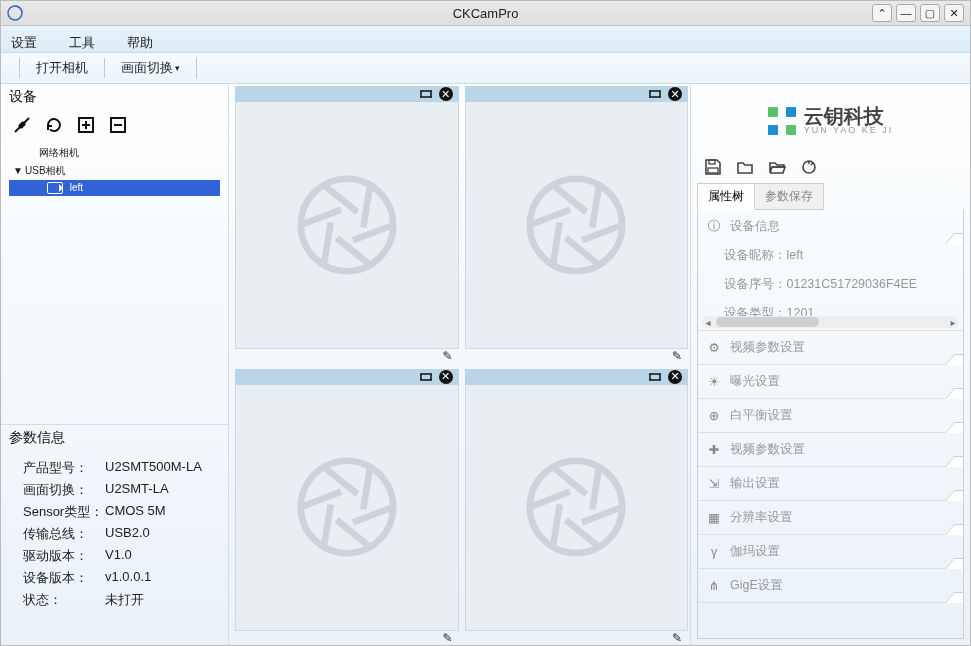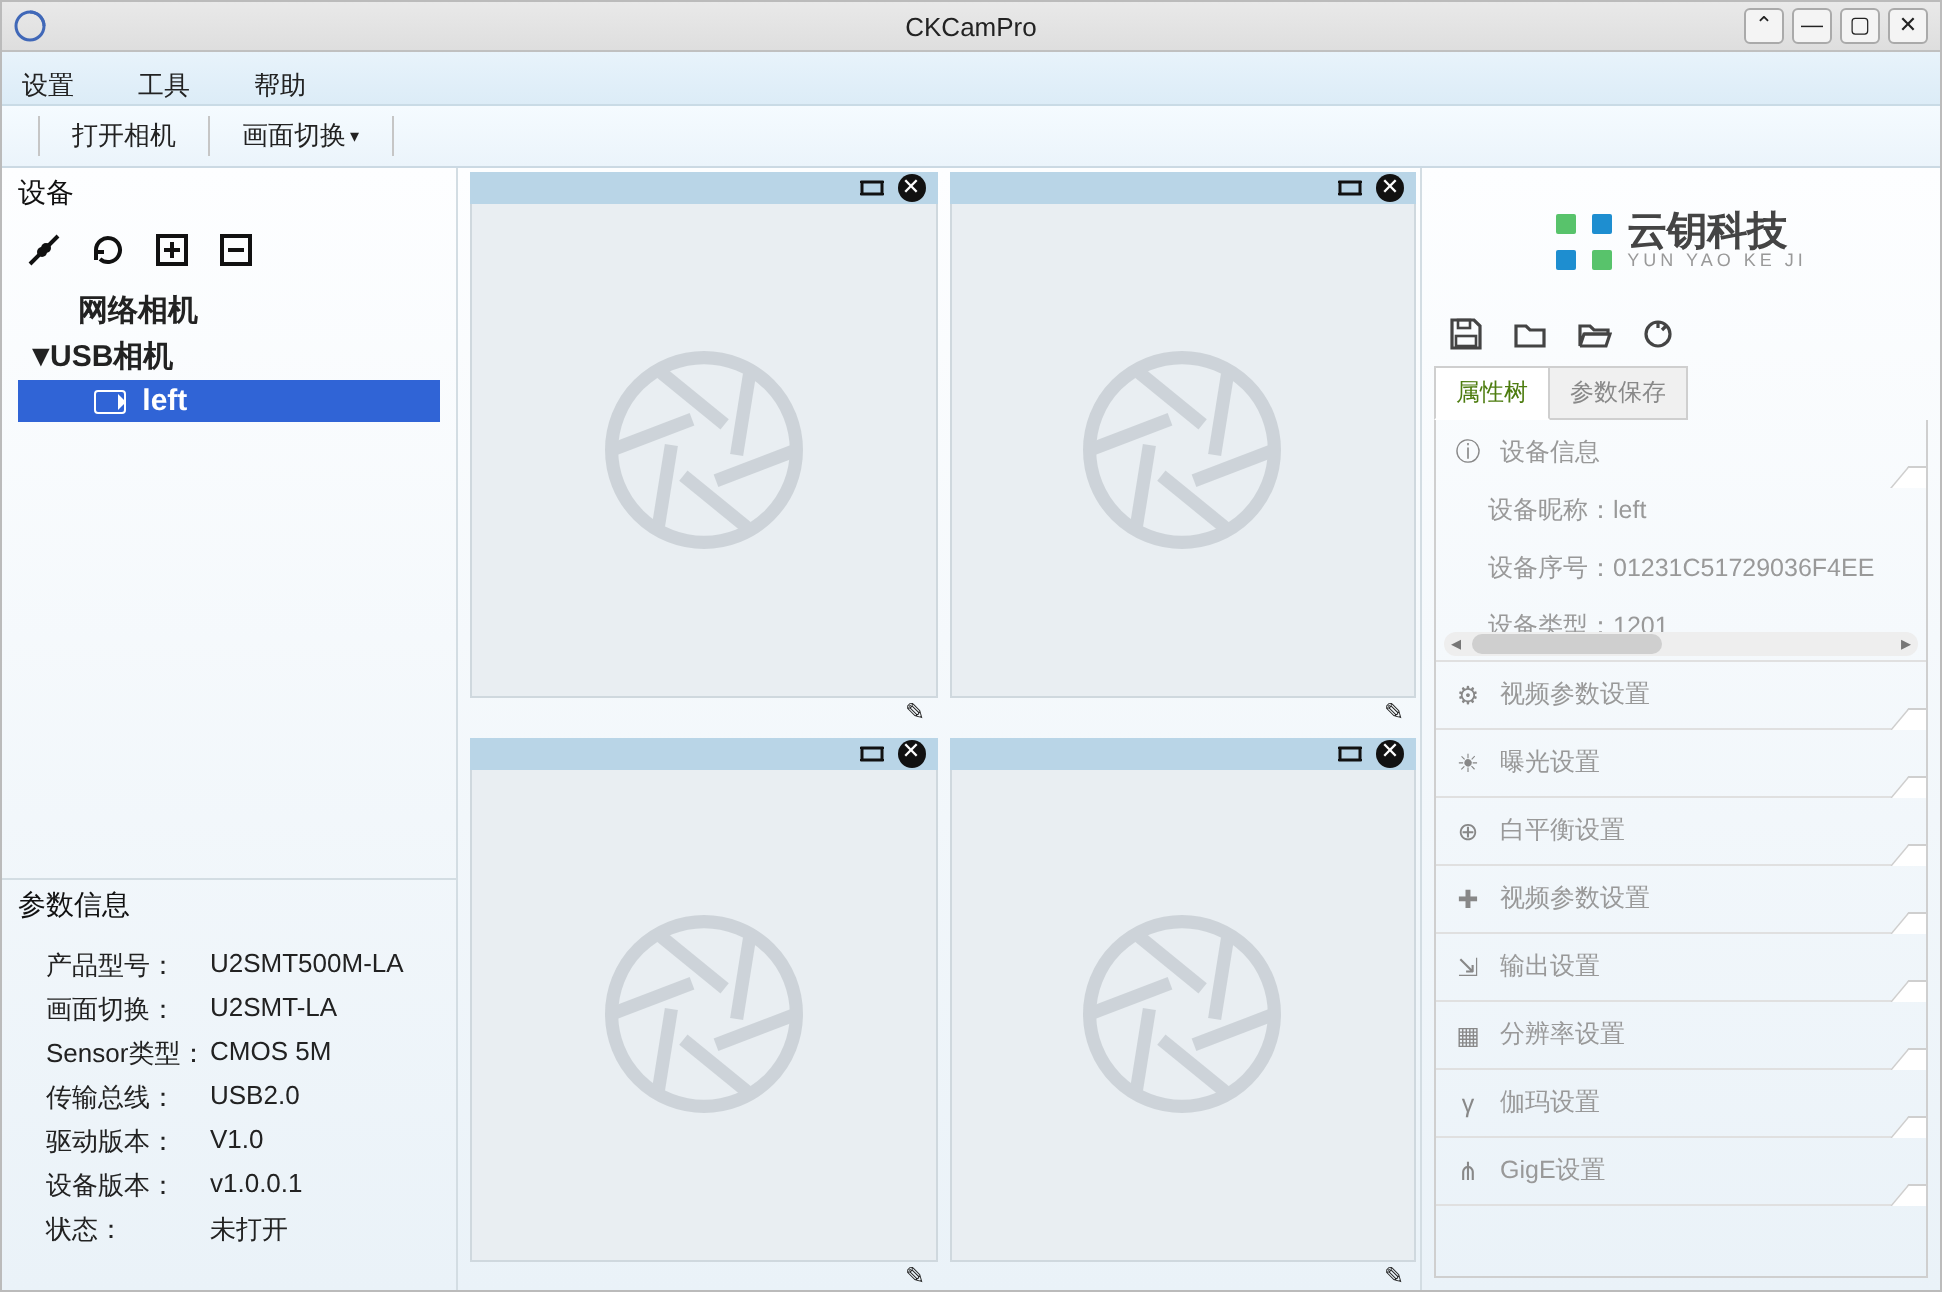--- a/index.html
+++ b/index.html
@@ -91,22 +91,21 @@
   }
   .left-toolbar {
     display:flex; gap:10px; padding:4px 10px 8px 10px;
   }
   .iconbtn {
     width:22px; height:22px; display:flex; align-items:center; justify-content:center;
     cursor:pointer; font-size:18px;
   }
   .tree {
     padding: 0 8px 8px 8px;
-    font-size:15px;
-    font-weight:bold;
+    font-size:10px;
   }
   .tree-node {
     padding: 2px 0 2px 18px;
   }
   .tree-node.root { padding-left: 4px; }
   .tree-node .tw { display:inline-block; width:12px; }
   .tree-node.sel {
     background: #3064d6; color:#fff;
     padding-left: 38px;
   }
@@ -171,21 +170,21 @@
   }
   .vp-body svg { opacity:0.25; }
   .vp-footer {
     height:14px;
     display:flex; justify-content:flex-end; align-items:center;
     padding: 0 6px;
   }
   .vp-footer .pin { font-size:12px; cursor:pointer; }
   
   .rightpane {
-    width: 260px;
+    width: 280px;
     border-left: 1px solid #d3dde3;
     display:flex; flex-direction:column;
     box-sizing:border-box;
     padding: 6px 6px 6px 6px;
   }
   .logo {
     display:flex; align-items:center; justify-content:center;
     gap:8px;
     padding: 16px 0 20px 0;
   }
@@ -209,21 +208,21 @@
   }
   .tab {
     padding: 4px 10px;
     border:1px solid #cfcfcf;
     background:#f0f0f0;
     font-size:12px;
     color:#888;
     cursor:pointer;
   }
   .tab.active {
-    background:#fff; color:#4d7c0f; border-bottom-color:#fff;
+    background:#fff; color:#000000; border-bottom-color:#fff;
   }
   .tab + .tab { border-left:none; }
   .props {
     flex:1;
     border:1px solid #cfcfcf;
     border-top:none;
     overflow:auto;
     font-size:12.5px;
     color:#999;
   }

